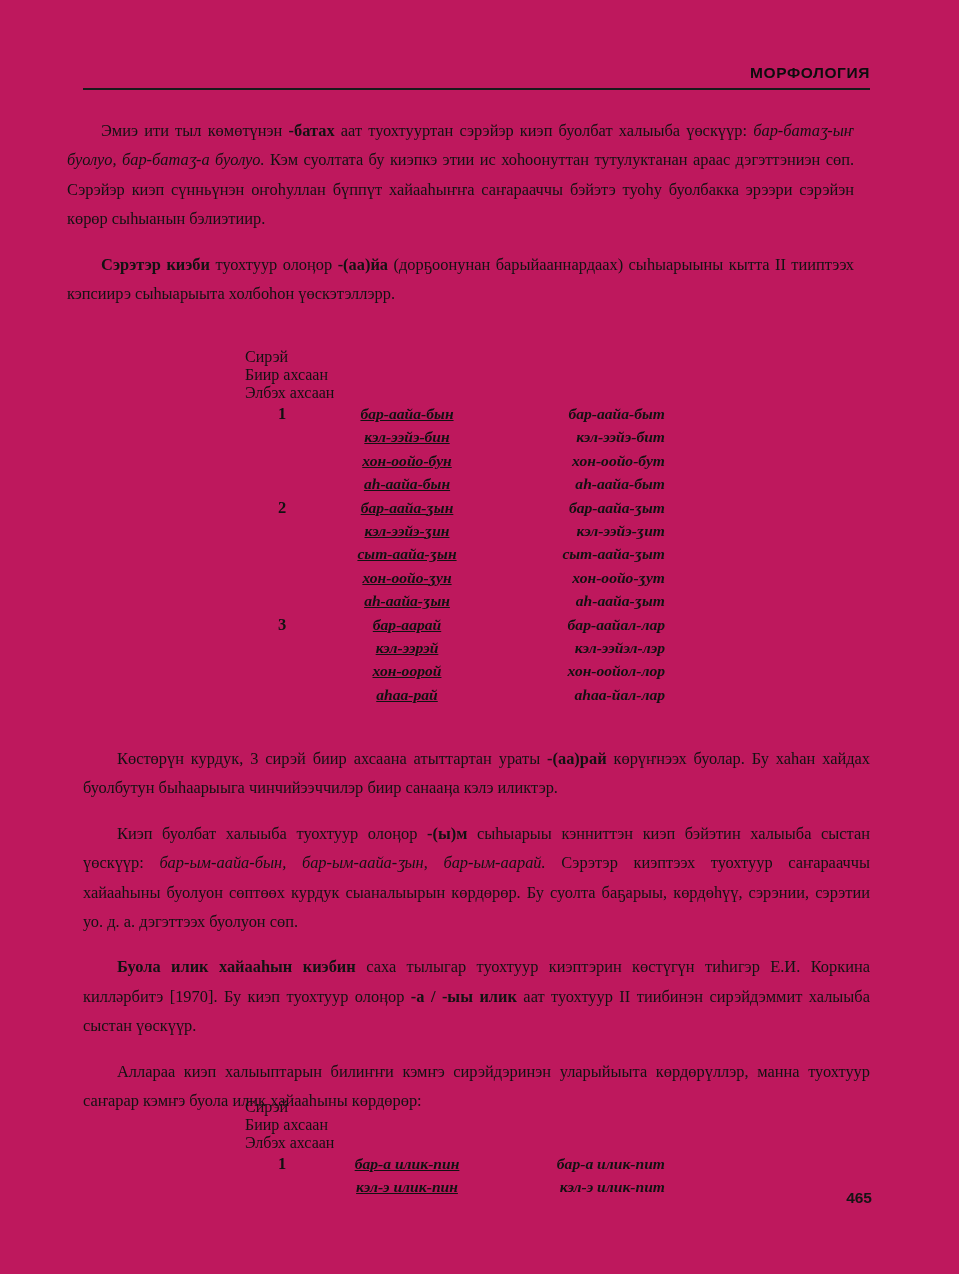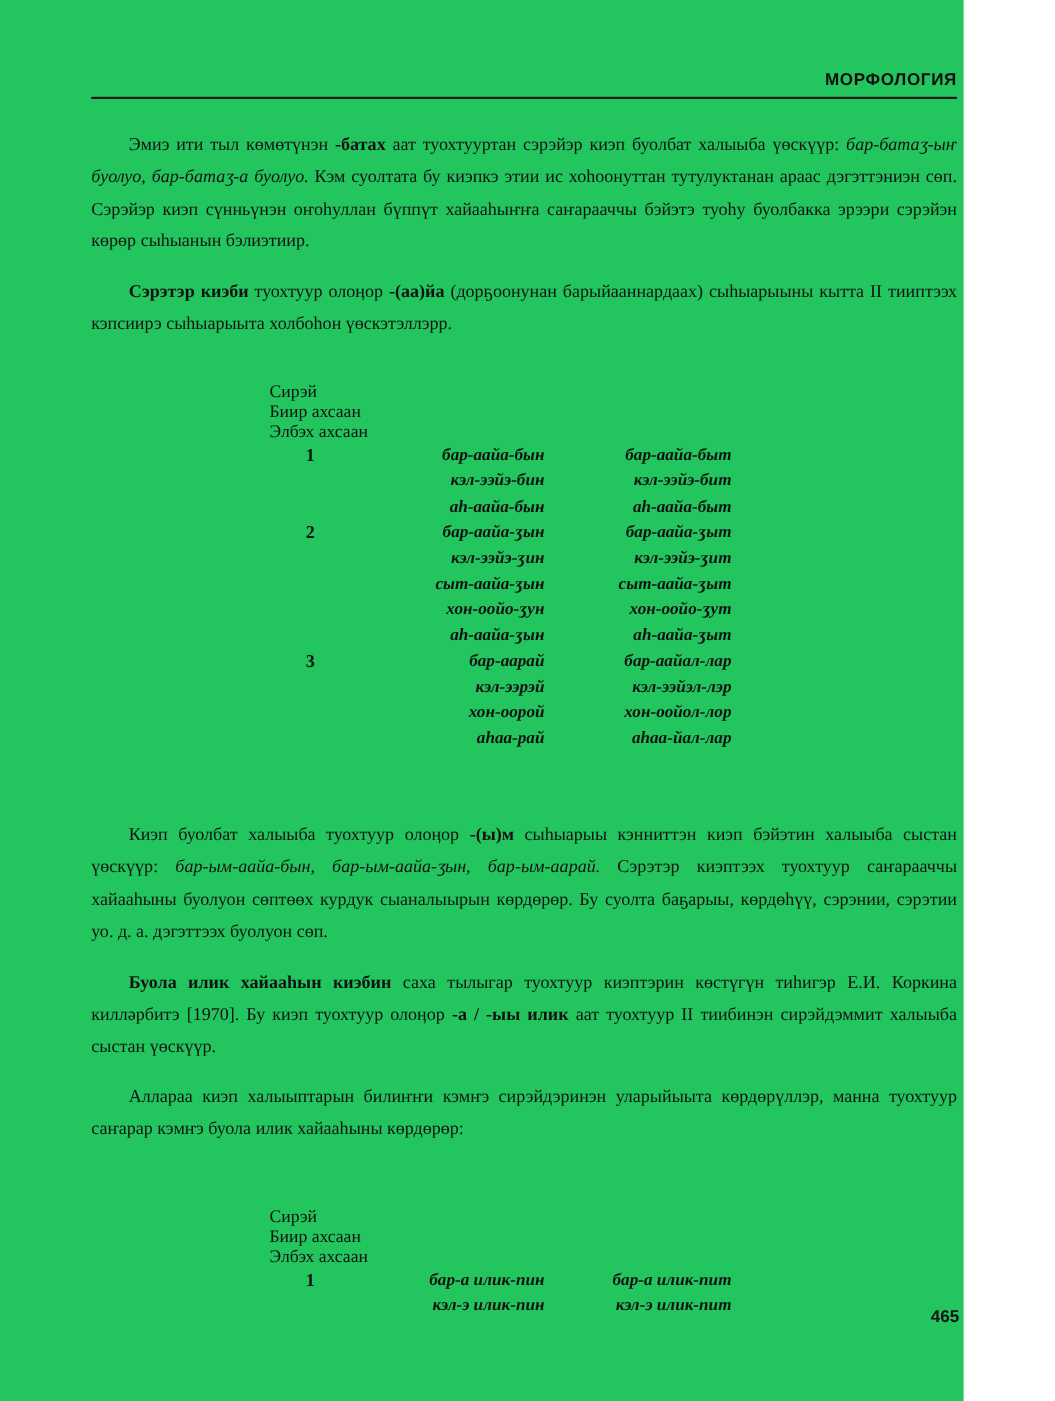--- a/index.html
+++ b/index.html
@@ -12,23 +12,23 @@
     height: 1274px;
     position: relative;
     font-family: "Liberation Serif", "DejaVu Serif", serif;
     color: #111111;
     overflow: hidden;
   }
 
   .page {
     position: absolute;
     left: 0; top: 0;
-    width: 876px;
+    width: 959px;
     height: 1274px;
-    background: #22c55e;
+    background: #be185d;
   }
 
   
   .runhead {
     position: absolute;
     left: 83px;
     top: 64px;
     width: 787px;
     text-align: right;
     font-family: "Liberation Sans", "DejaVu Sans", sans-serif;
@@ -69,23 +69,24 @@
   }
   .prow .c1 {
     width: 74px;
     text-align: center;
     font-size: 16.5px;
     font-weight: bold;
     font-style: normal;
   }
   .prow .c2 {
     width: 176px;
-    text-align: right;
+    text-align: center;
     font-style: italic;
     font-weight: bold;
+    text-decoration: underline;
   }
   .prow .c3 {
     width: 170px;
     text-align: right;
     font-style: italic;
     font-weight: bold;
   }
 
   .tblock1 {
     position: absolute;
@@ -93,21 +94,21 @@
     top: 348px;
     width: 420px;
   }
   .tblock2 {
     position: absolute;
     left: 245px;
     top: 1098px;
     width: 420px;
   }
 
-  .para-block-a { position: absolute; left: 83px; top: 116px; width: 787px; }
+  .para-block-a { position: absolute; left: 67px; top: 116px; width: 787px; }
   .para-block-b { position: absolute; left: 83px; top: 744px; width: 787px; }
 
   .folio {
     position: absolute;
     left: 0;
     top: 1189px;
     width: 872px;
     text-align: right;
     font-size: 15.5px;
     font-weight: bold;
@@ -144,20 +145,25 @@
       <div class="c2">бар-аайа-бын</div>
       <div class="c3">бар-аайа-быт</div>
     </div>
     <div class="prow">
       <div class="c1"></div>
       <div class="c2">кэл-ээйэ-бин</div>
       <div class="c3">кэл-ээйэ-бит</div>
     </div>
     <div class="prow">
       <div class="c1"></div>
+      <div class="c2">хон-оойо-бун</div>
+      <div class="c3">хон-оойо-бут</div>
+    </div>
+    <div class="prow">
+      <div class="c1"></div>
       <div class="c2">аһ-аайа-бын</div>
       <div class="c3">аһ-аайа-быт</div>
     </div>
 
     <div class="prow">
       <div class="c1">2</div>
       <div class="c2">бар-аайа-ӡын</div>
       <div class="c3">бар-аайа-ӡыт</div>
     </div>
     <div class="prow">
@@ -198,20 +204,21 @@
     </div>
     <div class="prow">
       <div class="c1"></div>
       <div class="c2">аһаа-рай</div>
       <div class="c3">аһаа-йал-лар</div>
     </div>
   </div>
 
   <div class="para-block-b">
 
+    <p class="par"><span>Көстөрүн курдук, 3 сирэй биир ахсаана атыттартан ураты </span><b class="bold">-(аа)рай</b><span> көрүҥнээх буолар. Бу хаһан хайдах буолбутун быһаарыыга чинчийээччилэр биир санааӊа кэлэ иликтэр.</span></p>
 
     <p class="par"><span>Киэп буолбат халыыба туохтуур олоӊор </span><b class="bold">-(ы)м</b><span> сыһыарыы кэнниттэн киэп бэйэтин халыыба сыстан үөскүүр: </span><i class="ital">бар-ым-аайа-бын, бар-ым-аайа-ӡын, бар-ым-аарай.</i><span> Сэрэтэр киэптээх туохтуур саҥарааччы хайааһыны буолуон сөптөөх курдук сыаналыырын көрдөрөр. Бу суолта баҕарыы, көрдөһүү, сэрэнии, сэрэтии уо. д. а. дэгэттээх буолуон сөп.</span></p>
 
     <p class="par"><b class="bold">Буола илик хайааһын киэбин</b><span> саха тылыгар туохтуур киэптэрин көстүгүн тиһигэр Е.И. Коркина килләрбитэ [1970]. Бу киэп туохтуур олоӊор </span><b class="bold">-а / -ыы илик</b><span> аат туохтуур II тиибинэн сирэйдэммит халыыба сыстан үөскүүр.</span></p>
 
     <p class="par">Аллараа киэп халыыптарын билиҥҥи кэмҥэ сирэйдэринэн уларыйыыта көрдөрүллэр, манна туохтуур саҥарар кэмҥэ буола илик хайааһыны көрдөрөр:</p>
 
   </div>
 
   <div class="tblock2">

